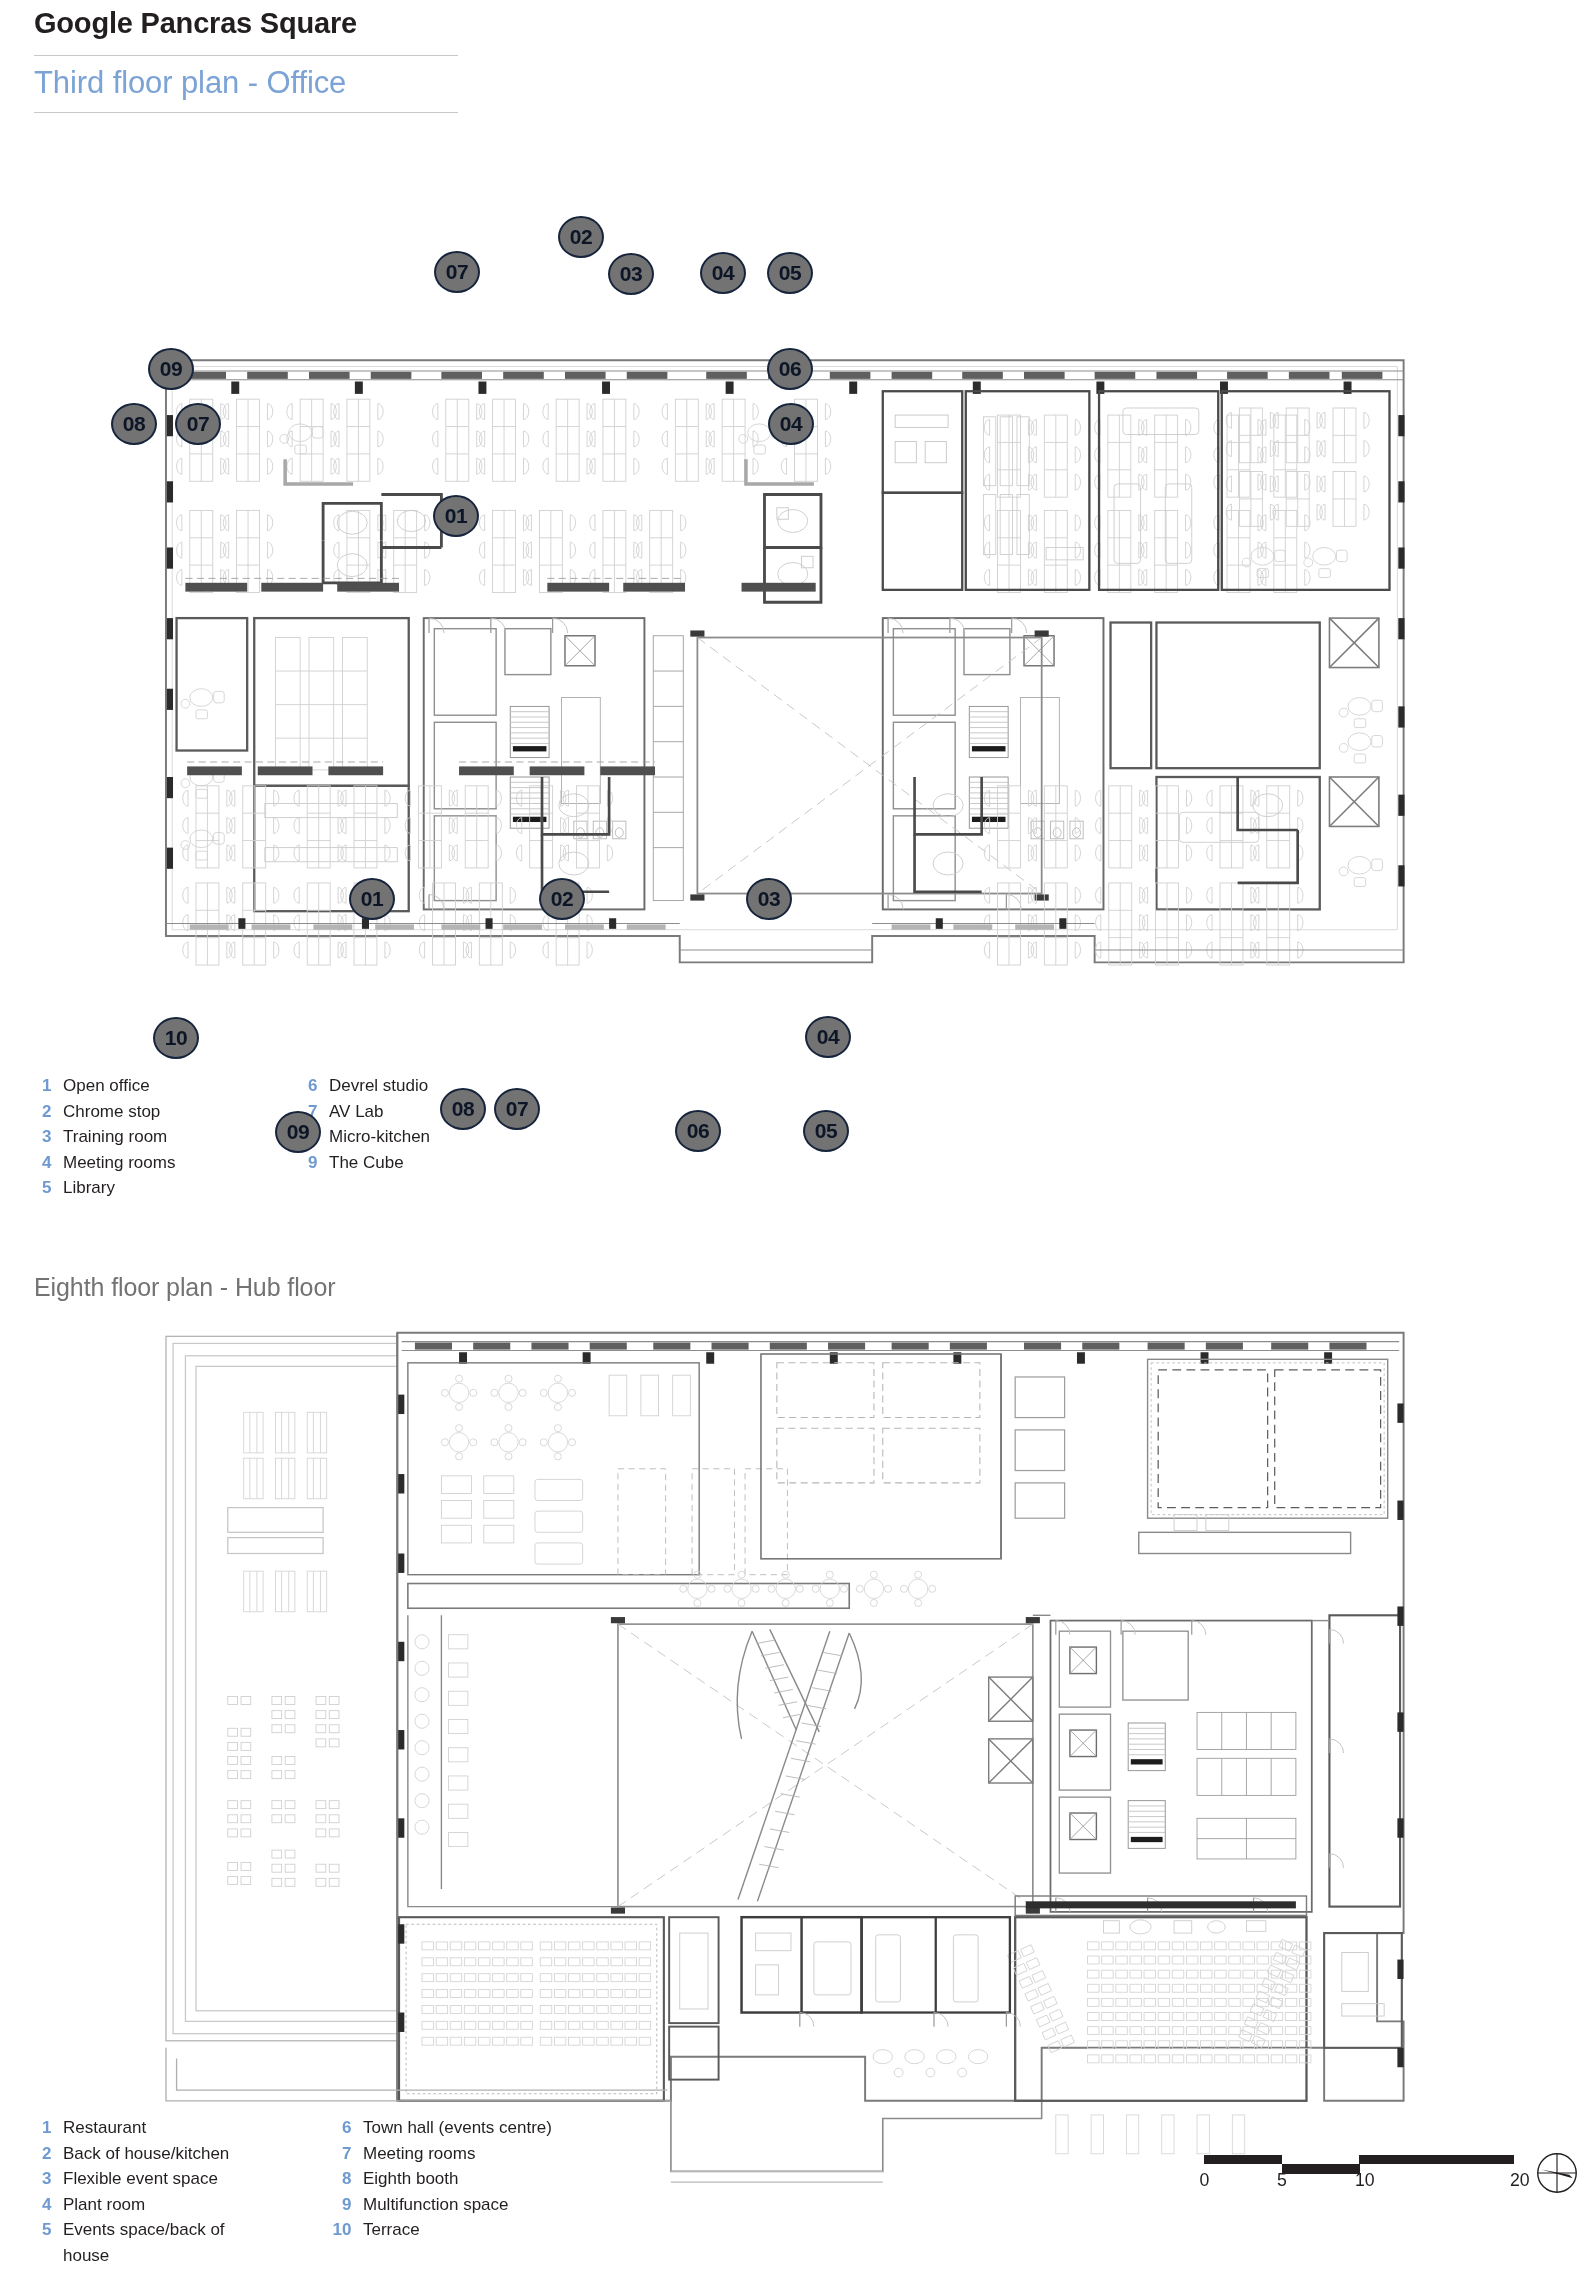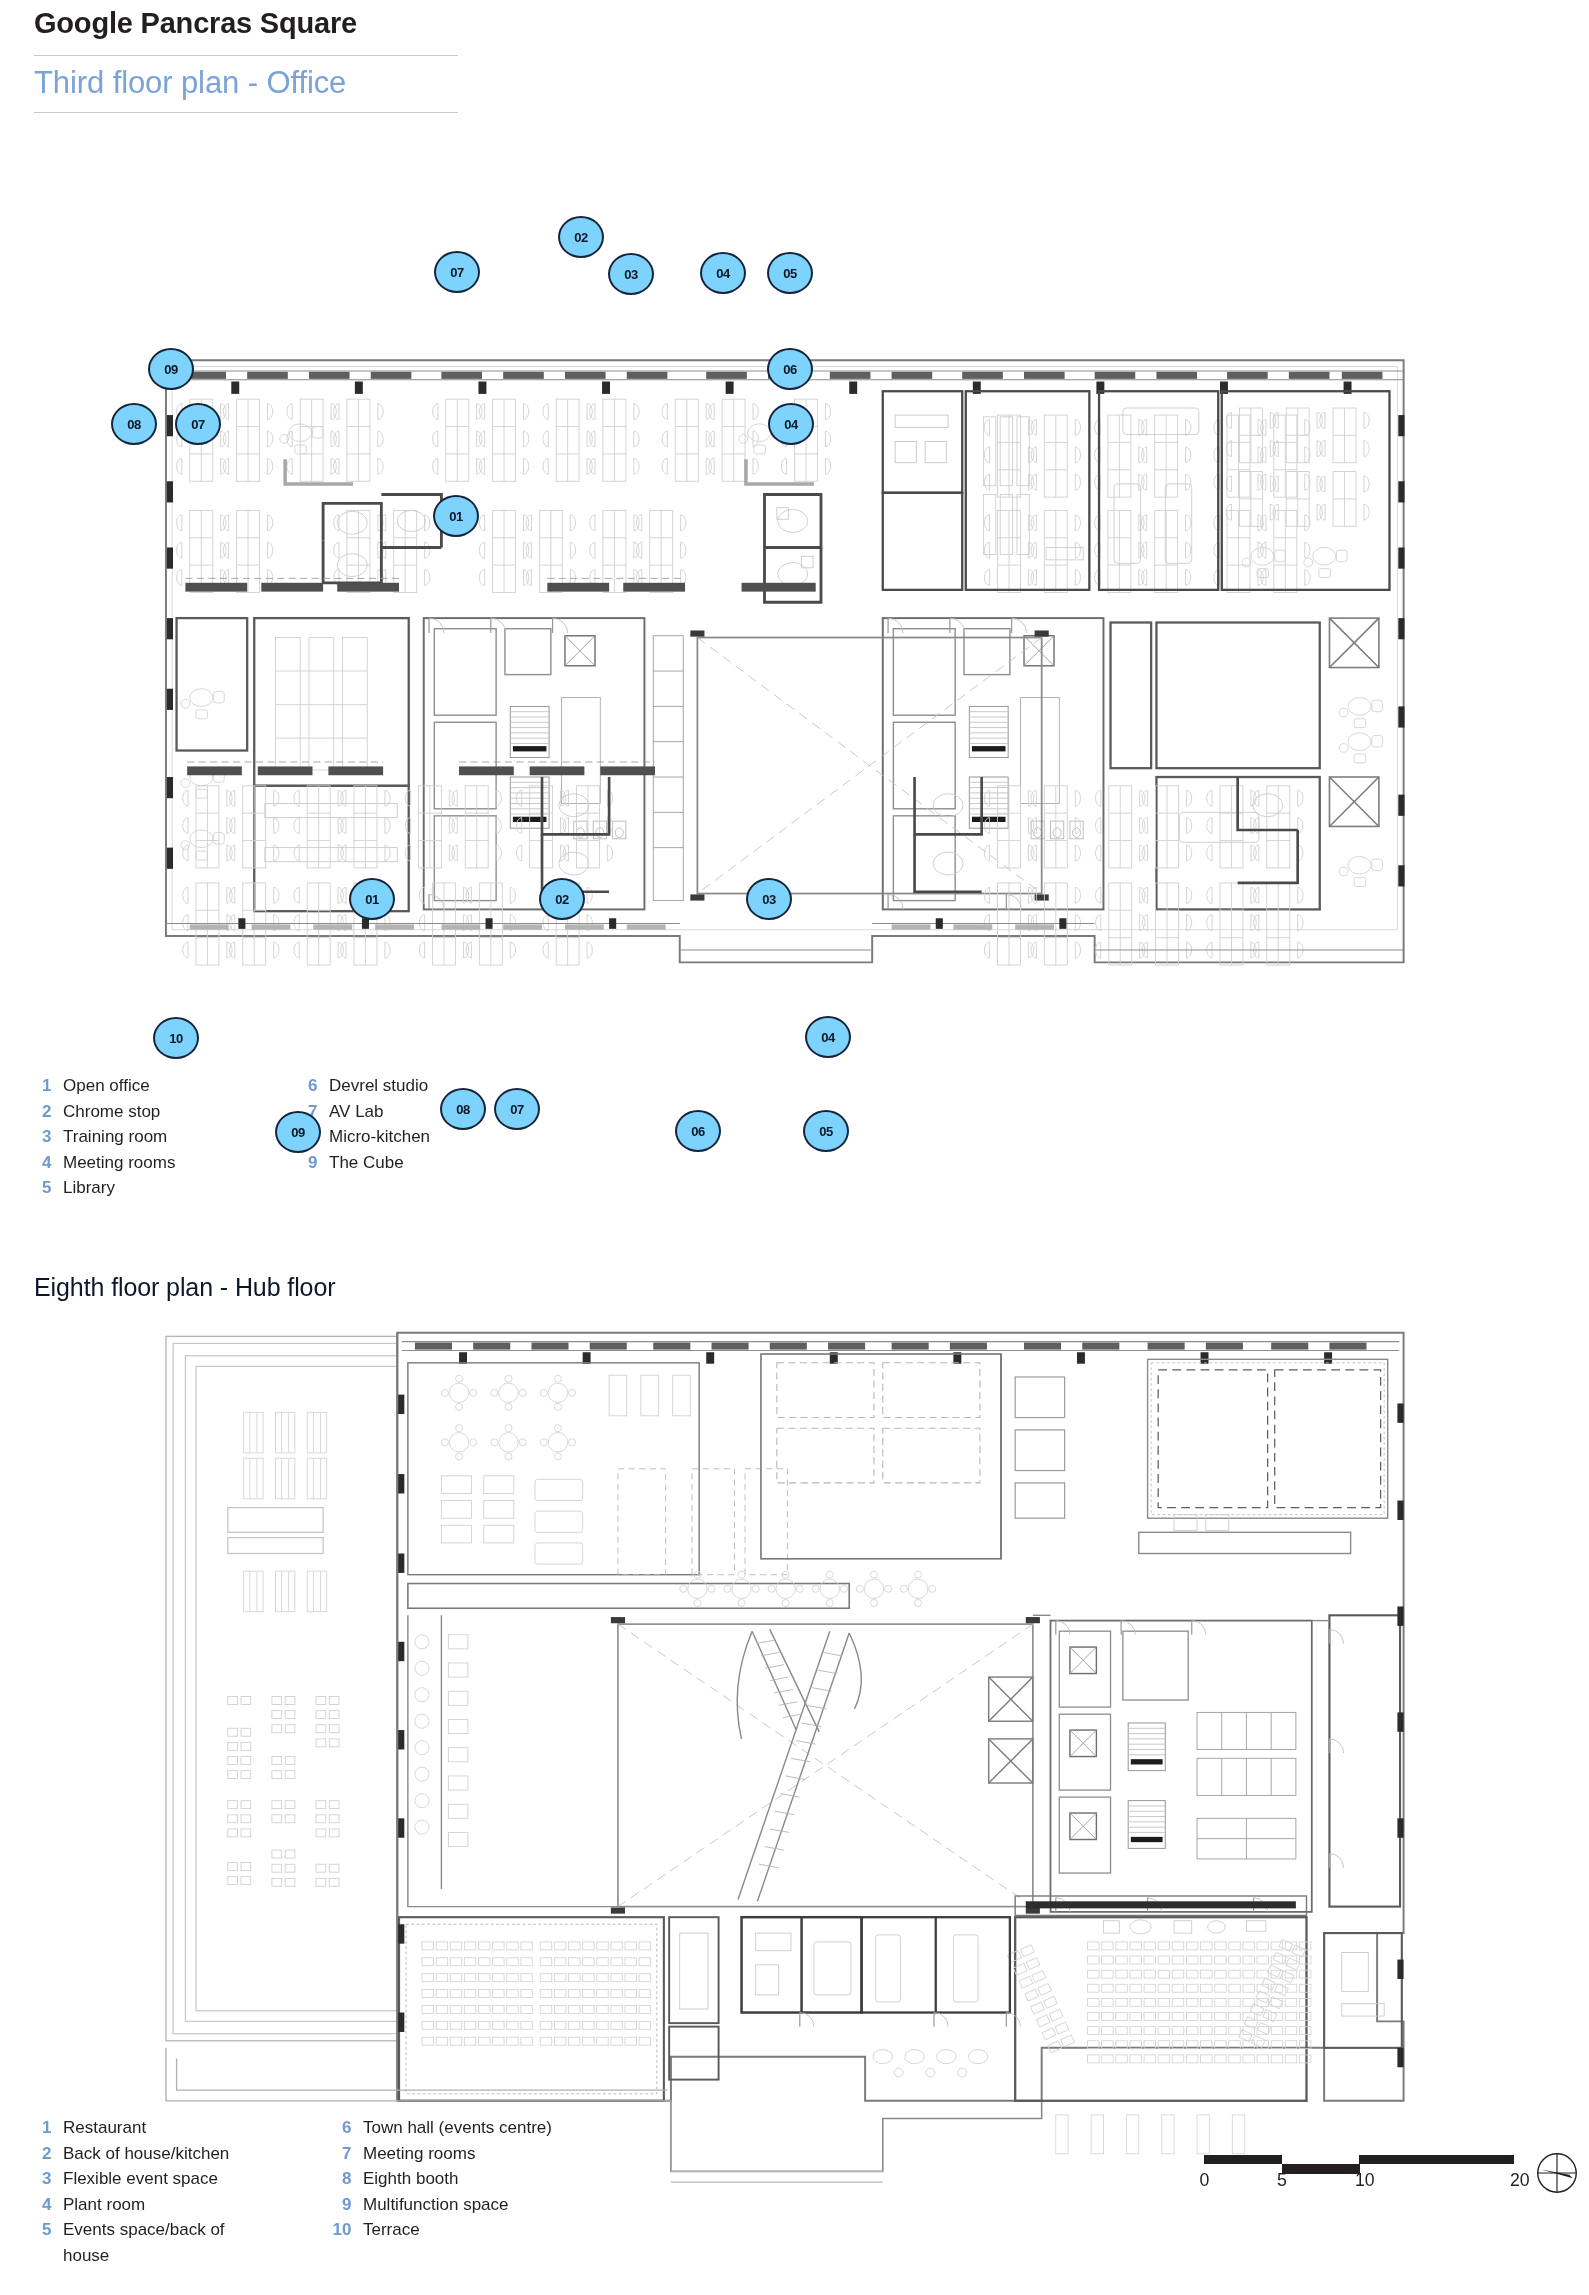--- a/index.html
+++ b/index.html
@@ -17,21 +17,21 @@
   }
   .rule{position:absolute;height:0.9px;background:#c9c9c9;}
   #rule-1{left:34px;top:55px;width:424px;}
   #rule-2{left:34px;top:112px;width:424px;}
   #subtitle-1{
     position:absolute;left:34px;top:65px;
     font-size:31px;font-weight:400;color:#7ba3d6;letter-spacing:-0.1px;
   }
   #subtitle-2{
     position:absolute;left:34px;top:1273px;
-    font-size:25px;font-weight:400;color:#0f172a;letter-spacing:-0.1px;
+    font-size:25px;font-weight:400;color:#737373;letter-spacing:-0.1px;
   }
 
   
   .legend{position:absolute;font-size:17px;color:#231f20;}
   .legend .col{position:absolute;top:0;}
   .legend .row{display:flex;align-items:flex-start;height:25.6px;line-height:25.6px;}
   .legend .num{
     color:#6e9ad1;font-weight:700;width:26.5px;text-align:right;
     margin-right:11.5px;flex:none;
   }
@@ -52,23 +52,23 @@
 
   
   .planwrap{position:absolute;}
   #plan-3f{left:0;top:0;width:1589px;height:1042px;}
   #plan-8f{left:0;top:1324px;width:1589px;height:971px;}
   .plansvg{display:block;}
 
   
   .marker{
     position:absolute;width:46px;height:42px;margin-left:-23px;margin-top:-21px;
-    border-radius:50%;background:#7dd3fc;border:2.3px solid #16243c;
+    border-radius:50%;background:#737373;border:2.3px solid #16243c;
     display:flex;align-items:center;justify-content:center;
-    font-size:13px;font-weight:700;color:#0d1626;
+    font-size:21px;font-weight:700;color:#0d1626;
     font-family:"Liberation Sans",sans-serif;
     box-sizing:border-box;letter-spacing:-0.4px;
   }
 </style>
 </head>
 <body>
 
 <div class="page">
 
   <div id="doc-title">Google Pancras Square</div>

